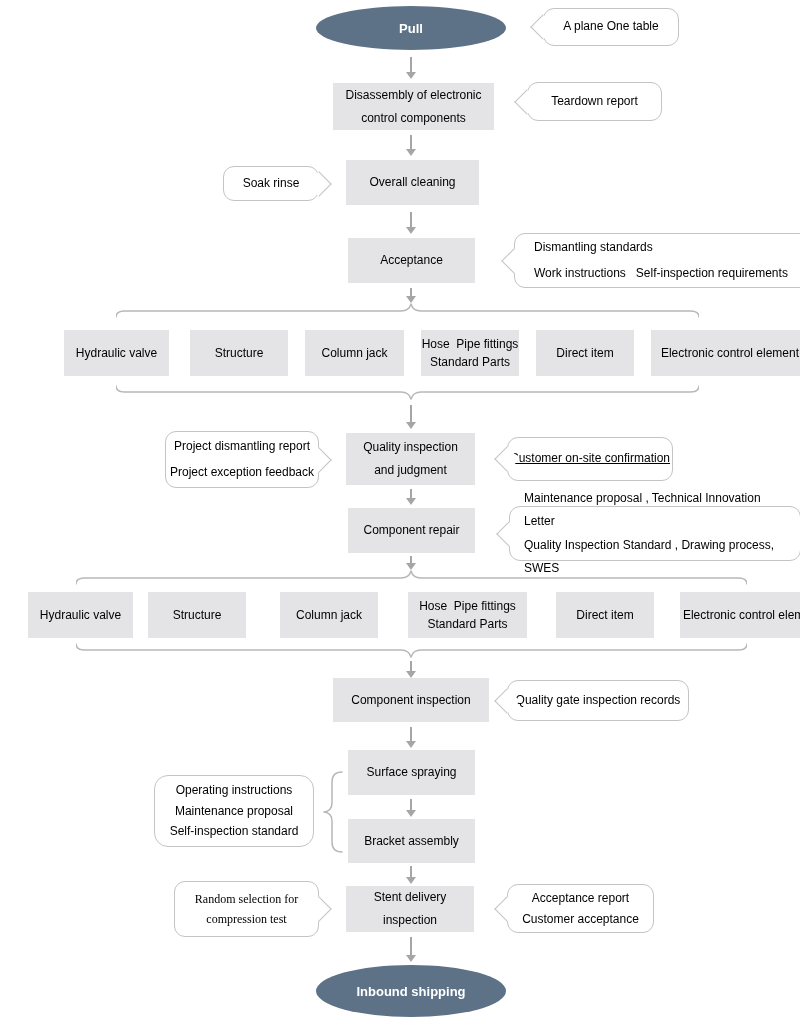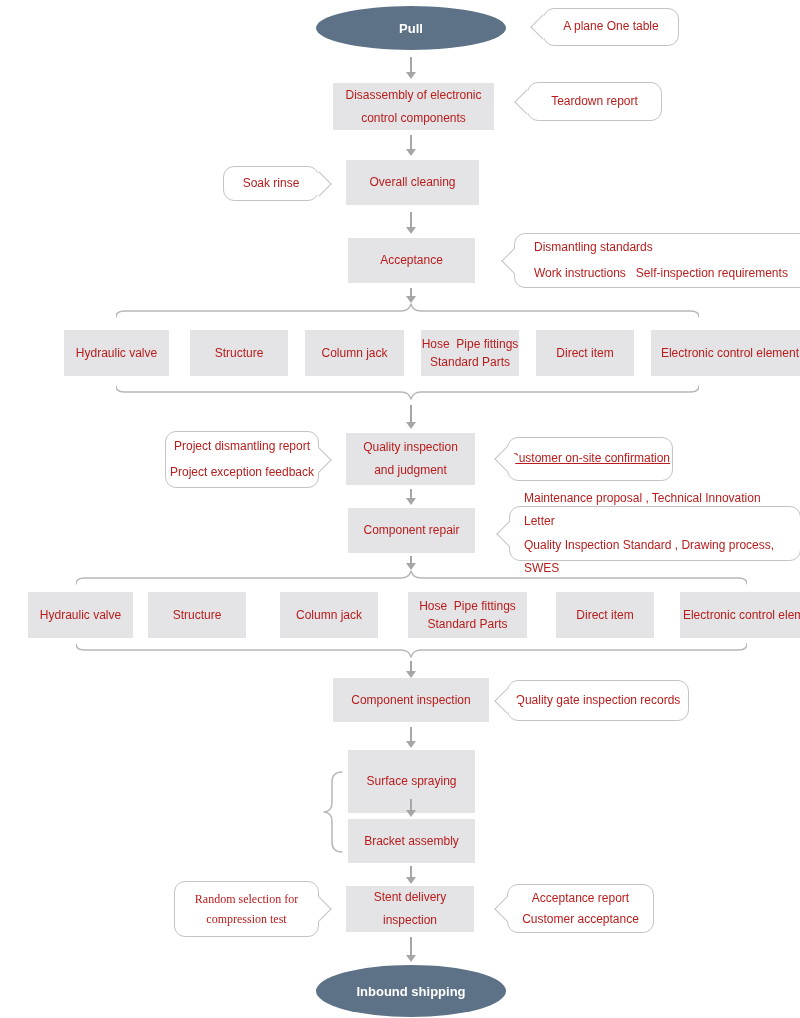--- a/index.html
+++ b/index.html
@@ -1,19 +1,19 @@
 <!DOCTYPE html>
 <html><head>
 <meta charset="utf-8">
 <style>
   html,body{margin:0;padding:0;background:#fff;}
   .stage{position:relative;width:800px;height:1018px;background:#ffffff;
          font-family:"Liberation Sans",sans-serif;overflow:hidden;margin-left:28px;}
   .node{position:absolute;display:flex;align-items:center;justify-content:center;
-        text-align:center;font-size:12px;color:#b91c1c;white-space:pre-wrap;box-sizing:border-box;}
+        text-align:center;font-size:12px;color:#000000;white-space:pre-wrap;box-sizing:border-box;}
   .box{background:#e4e4e6;line-height:1.9;}
   .box.tight{line-height:1.5;}
   .ellipse{background:#5d7287;border-radius:50%;color:#ffffff;font-weight:bold;font-size:13px;}
   .callout{background:#ffffff;border:1.2px solid #c4c4c4;border-radius:11px;line-height:1.6;}
   .callout.lh-xl{line-height:2.15;}
   .callout.lh-lg{line-height:1.95;}
   .callout.lh-md{line-height:1.7;}
   .left-text{justify-content:flex-start;text-align:left;padding-left:19px;padding-right:6px;}
   .tail-l::before{content:'';position:absolute;left:-10px;top:50%;margin-top:-9px;
         width:17px;height:17px;background:#fff;border-left:1.2px solid #c4c4c4;
@@ -101,22 +101,25 @@
     <path d="M0,1 Q0,7 9,7 L325,7 Q333,7 335,14 Q337,7 345,7 L662,7 Q671,7 671,1" fill="none" stroke="#b8b8b8" stroke-width="1.5" stroke-linecap="round" stroke-linejoin="round"></path>
   </svg>
 
   <div class="arr" style="left:382px;top:661px;height:10px;"></div>
 
   <div class="node box" style="left:305px;top:678px;width:156px;height:44px;">Component inspection</div>
   <div class="node callout tail-l" style="left:479px;top:680px;width:182px;height:41px;">Quality gate inspection records</div>
 
   <div class="arr" style="left:382px;top:727px;height:14px;"></div>
 
-  <div class="node box" style="left:320px;top:750px;width:127px;height:63px;">Surface spraying</div>
+  <div class="node box" style="left:320px;top:750px;width:127px;height:45px;">Surface spraying</div>
 
+  <div class="node callout lh-md" style="left:126px;top:775px;width:160px;height:72px;border-radius:14px;">Operating instructions
+Maintenance proposal
+Self-inspection standard</div>
   <svg class="brace" style="left:294px;top:771px;" width="22" height="82" viewBox="0 0 22 82">
     <path d="M20,1 Q10,1 10,11 L10,32 Q10,40 2,41 Q10,42 10,50 L10,71 Q10,81 20,81" fill="none" stroke="#b8b8b8" stroke-width="1.5" stroke-linecap="round" stroke-linejoin="round"></path>
   </svg>
 
   <div class="arr" style="left:382px;top:799px;height:11px;"></div>
 
   <div class="node box" style="left:320px;top:819px;width:127px;height:44px;">Bracket assembly</div>
 
   <div class="arr" style="left:382px;top:866px;height:11px;"></div>
 

